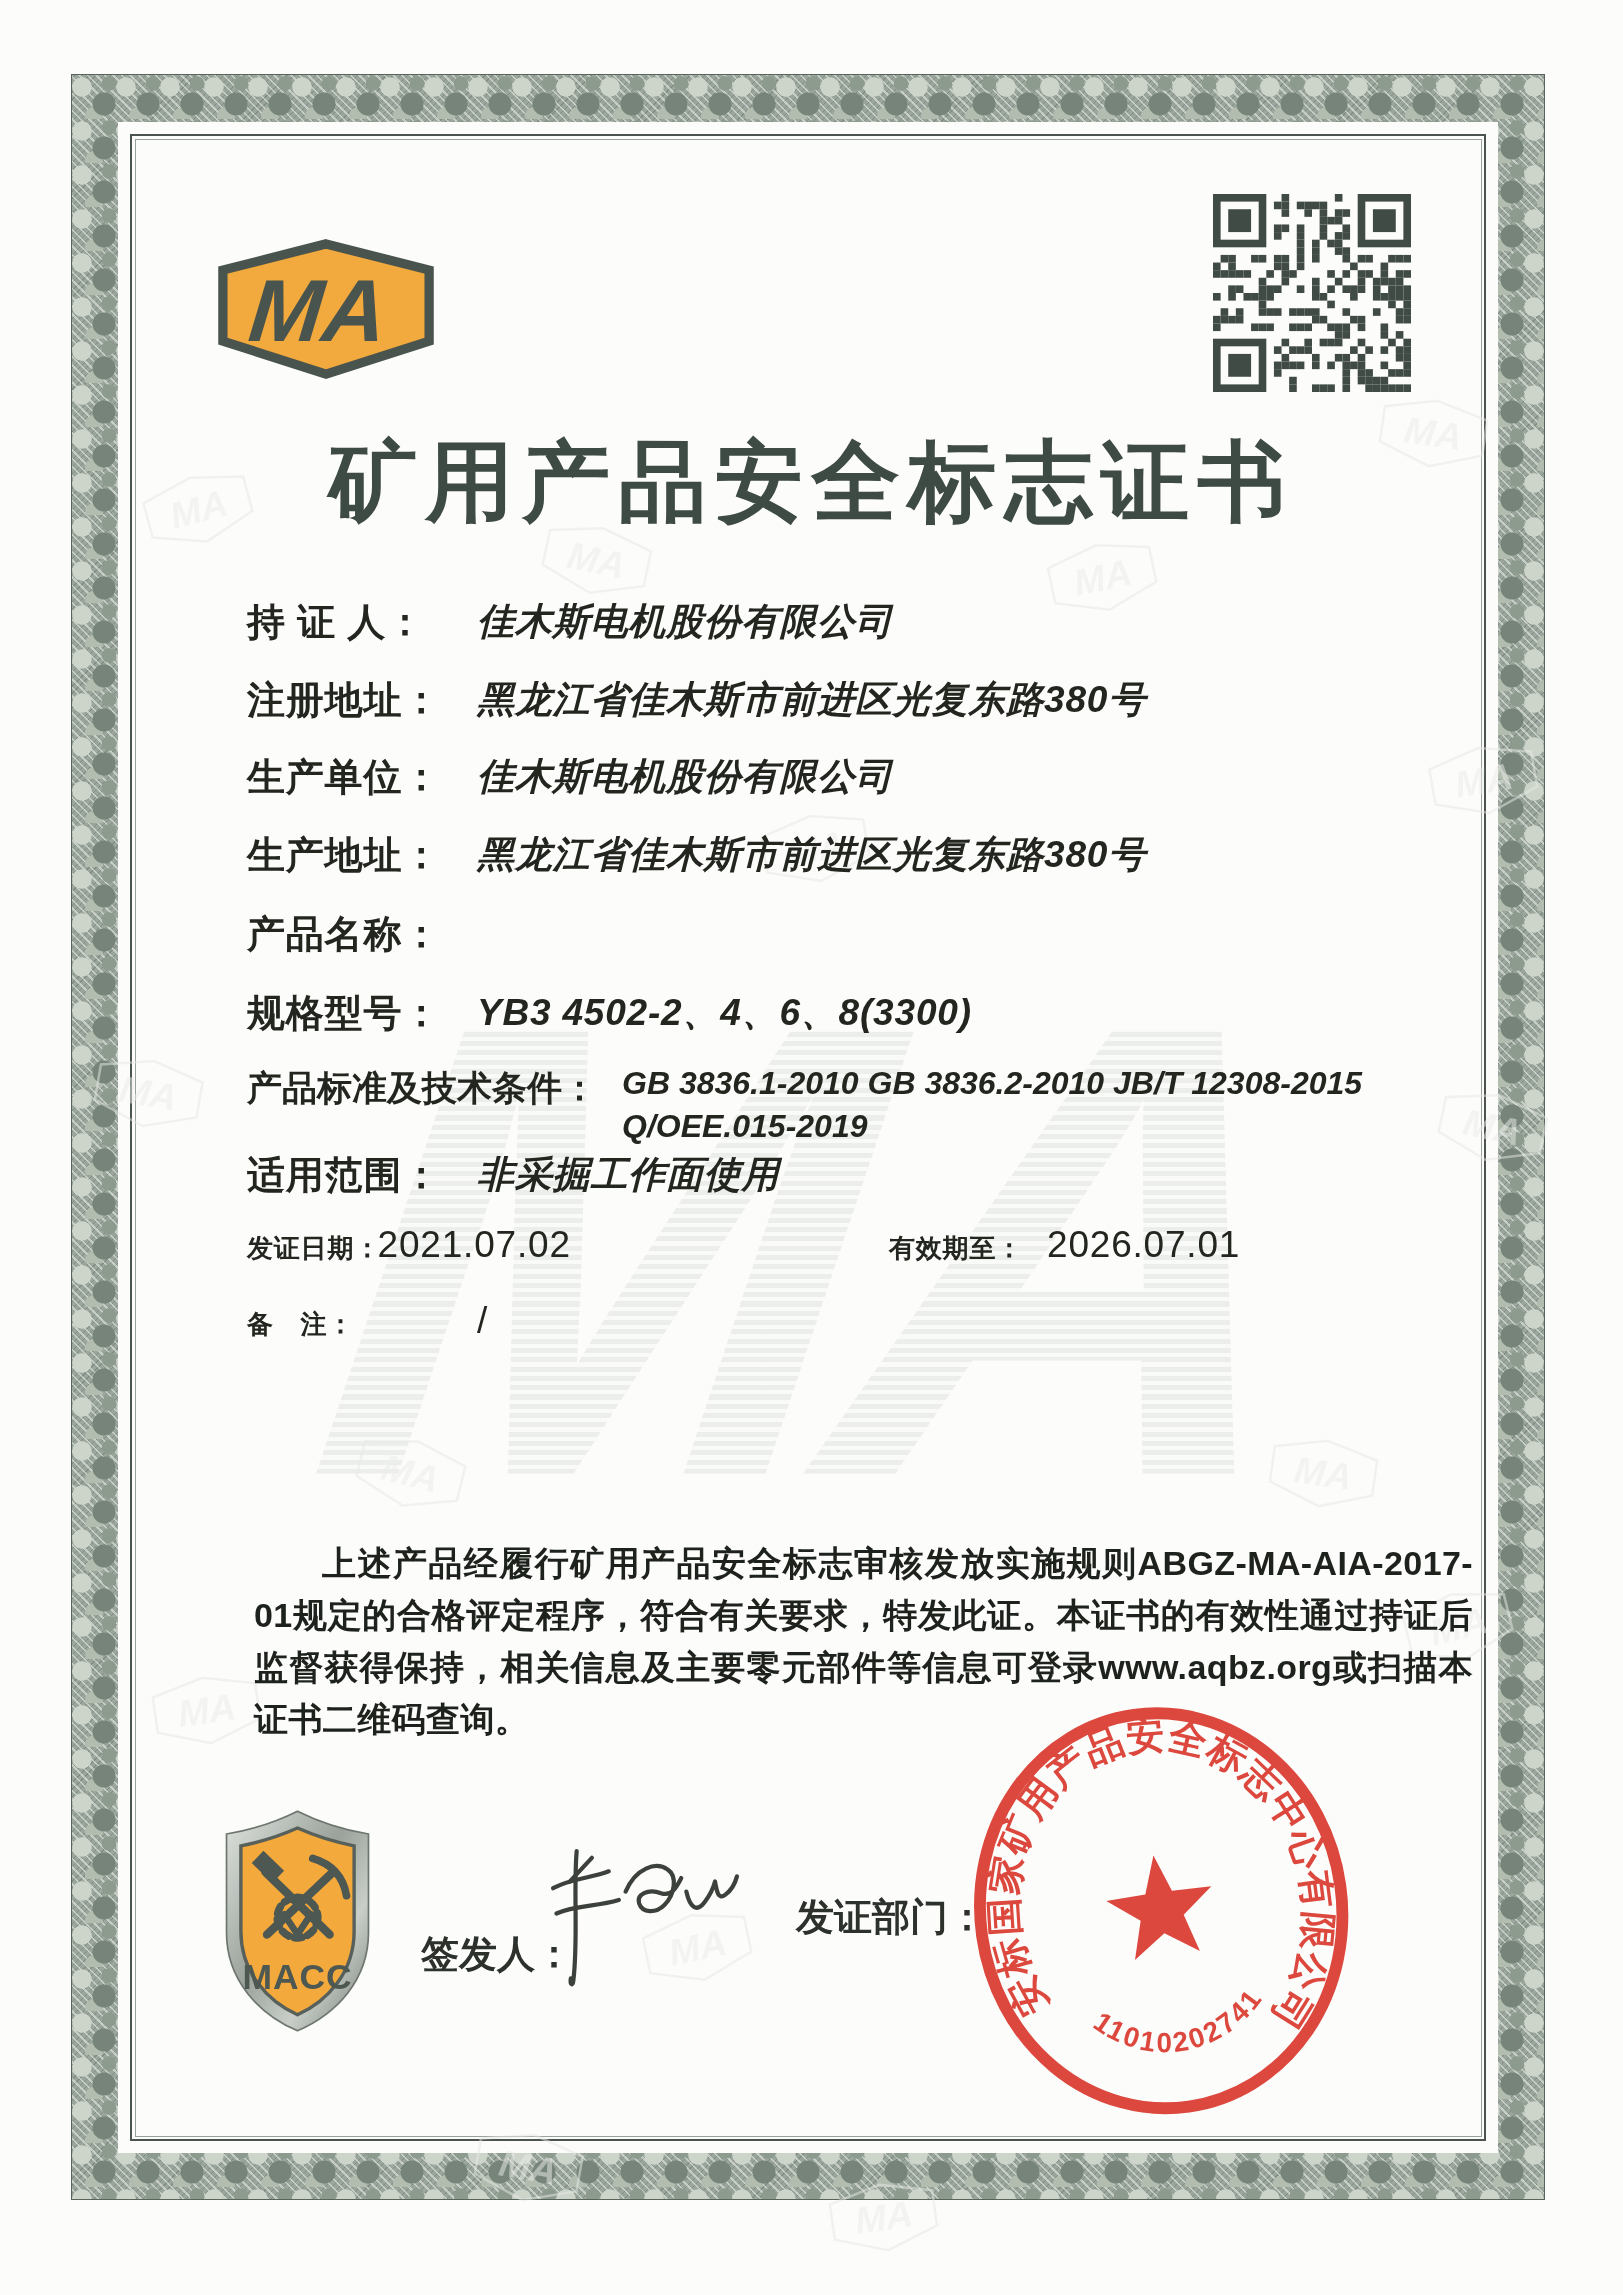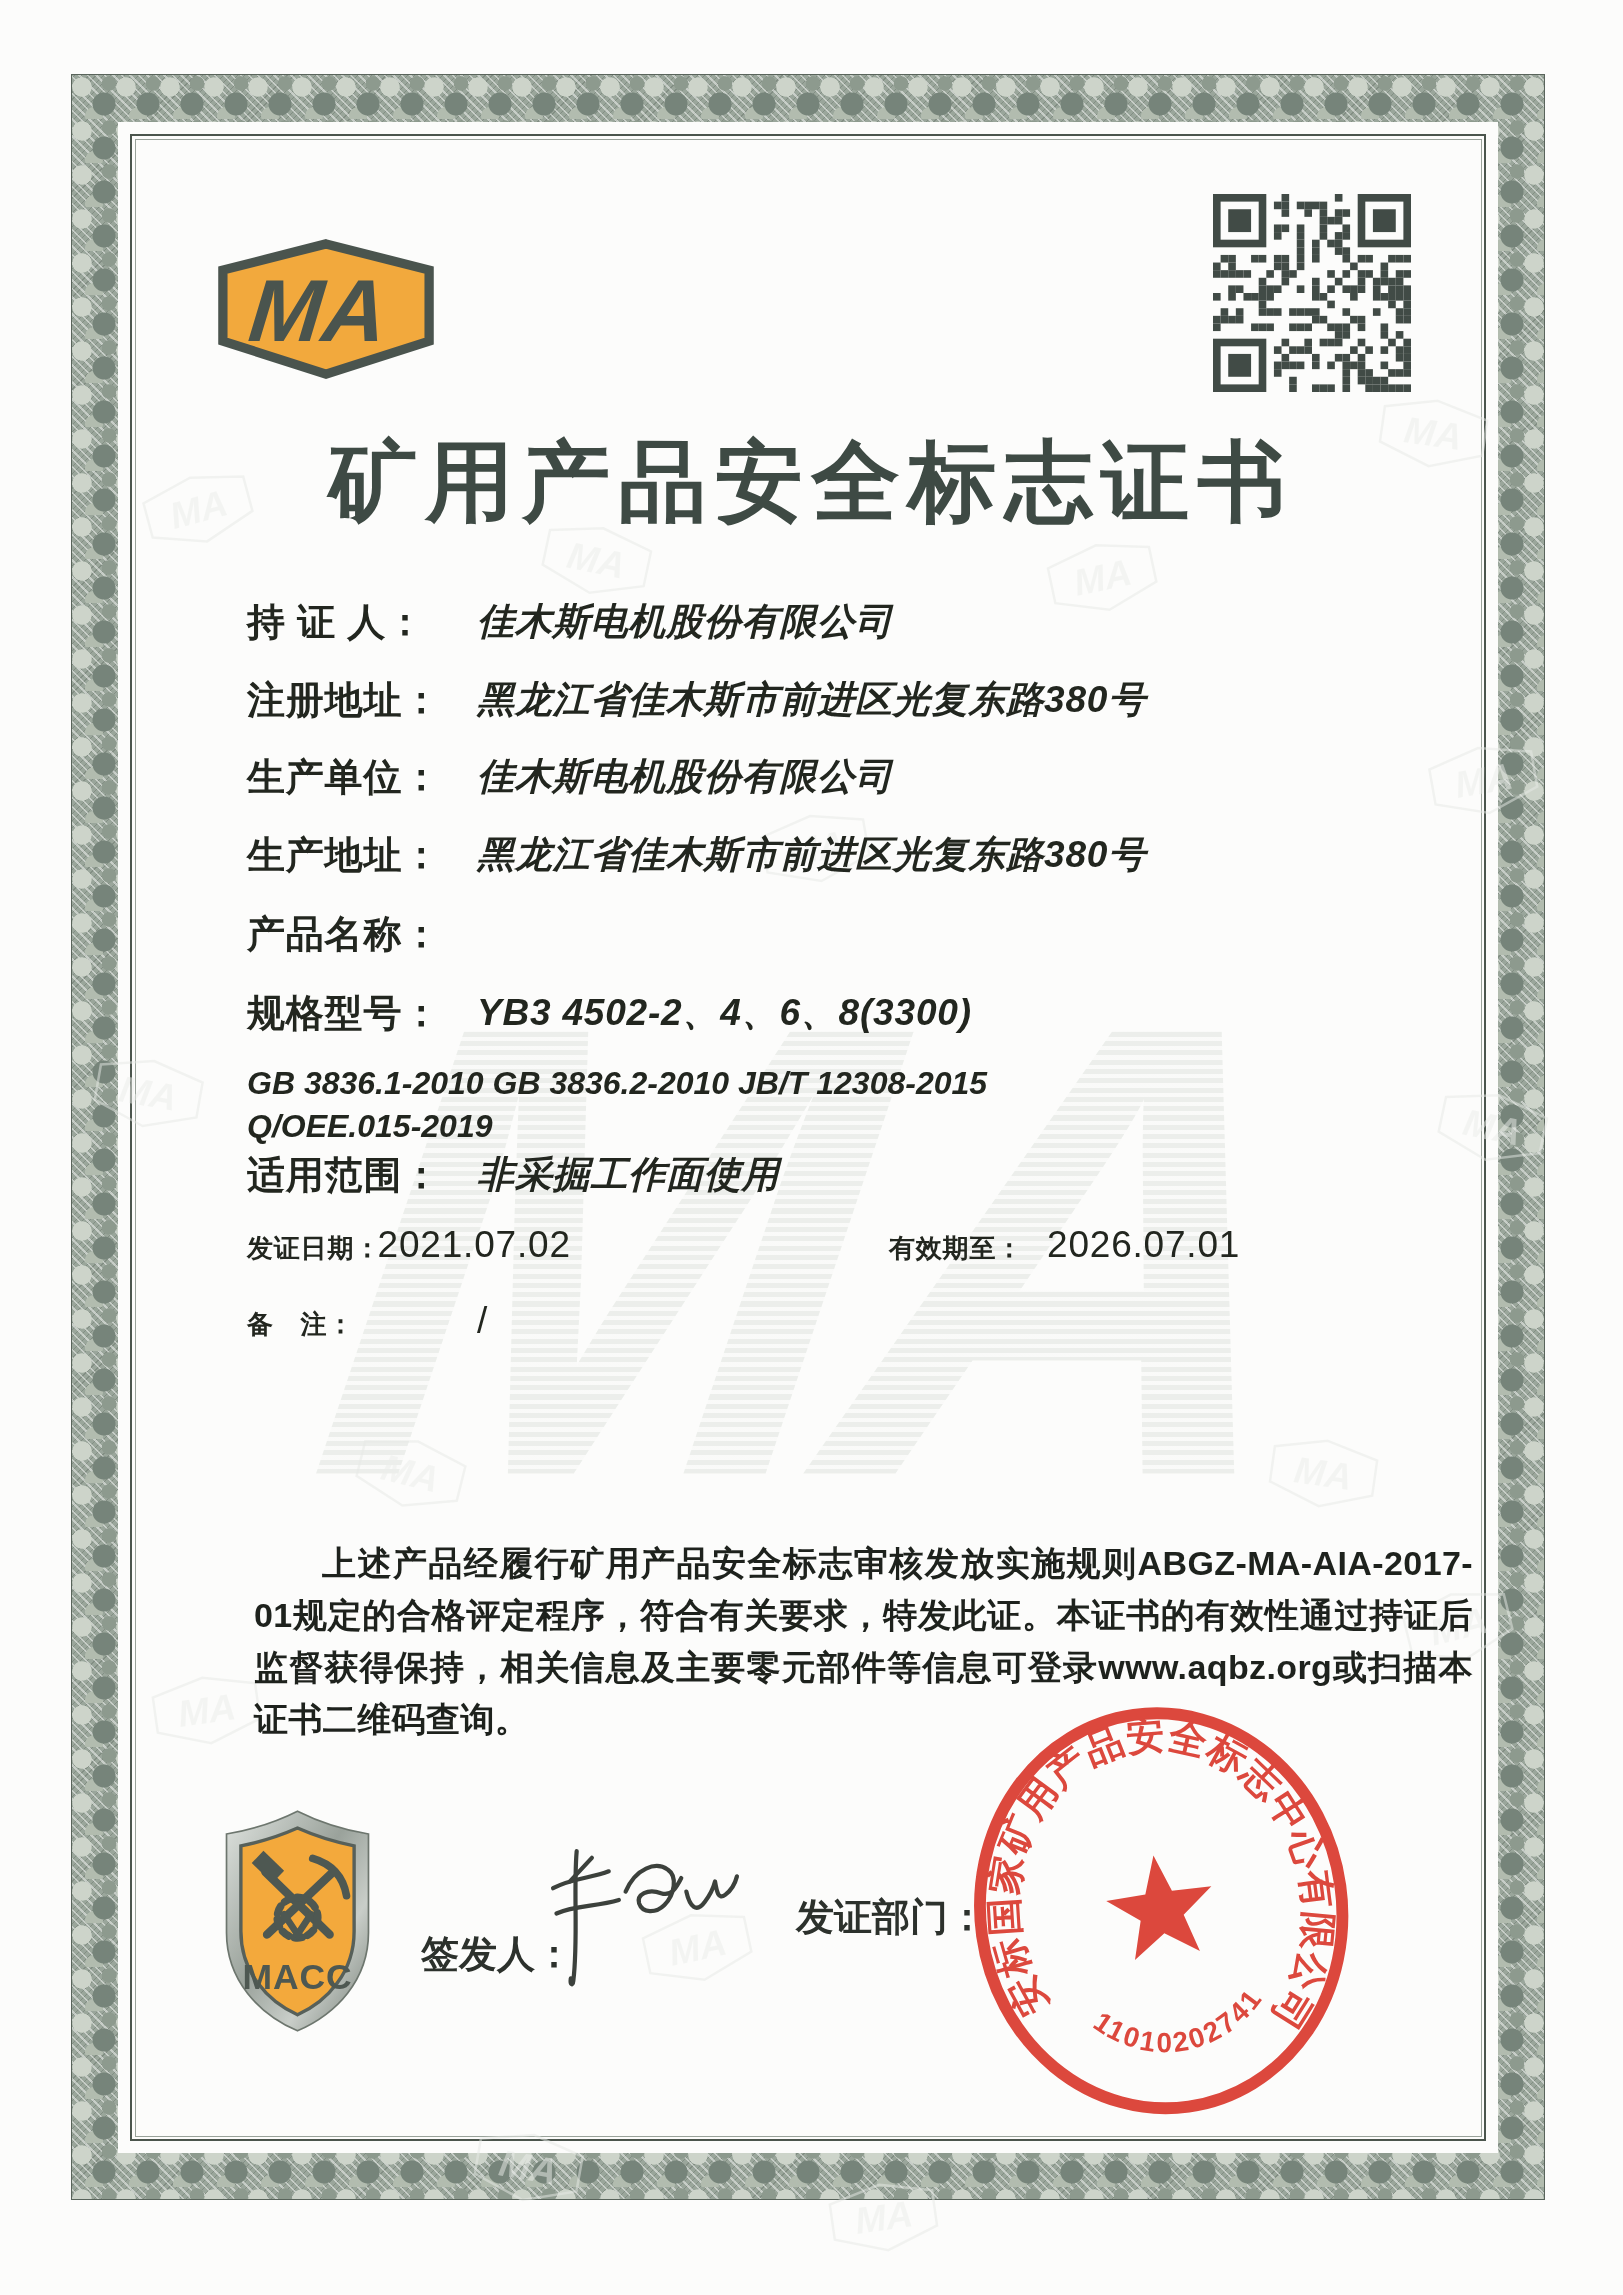--- a/index.html
+++ b/index.html
@@ -400,20 +400,21 @@
       <span class="val">黑龙江省佳木斯市前进区光复东路380号</span>
     </div>
     <div class="row" style="top:909px">
       <span class="lbl">产品名称：</span>
     </div>
     <div class="row" style="top:988px">
       <span class="lbl">规格型号：</span>
       <span class="val">YB3 4502-2、4、6、8(3300)</span>
     </div>
     <div class="row wide" style="top:1062px">
+      <span class="lbl">产品标准及技术条件：</span>
       <span class="val">
         <div>GB 3836.1-2010  GB 3836.2-2010 JB/T 12308-2015</div>
         <div>Q/OEE.015-2019</div>
       </span>
     </div>
     <div class="row" style="top:1150px">
       <span class="lbl">适用范围：</span>
       <span class="val">非采掘工作面使用</span>
     </div>
 

